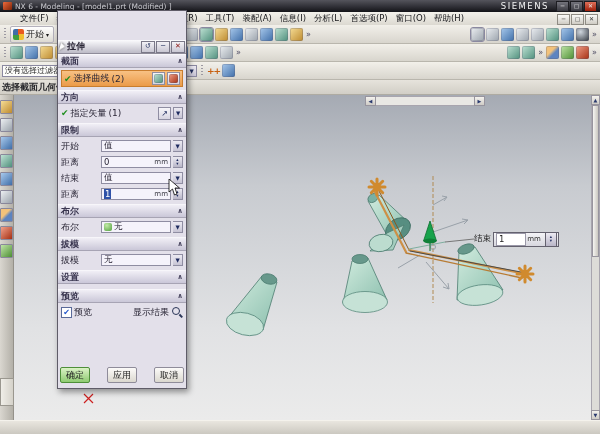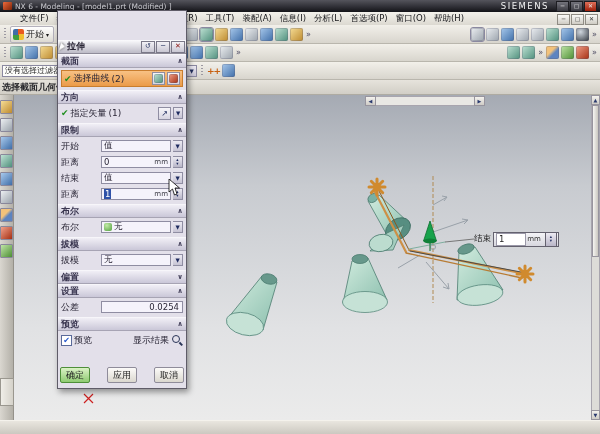--- a/index.html
+++ b/index.html
@@ -423,34 +423,26 @@
       <span class="chev">∧</span>
     </div>
     <div class="grp">
       <div class="drow">
         <span class="lbl">拔模</span>
         <span class="fld">无</span>
         <span class="abtn">▼</span>
       </div>
     </div>
 
-    <div class="hdr">
-      <span>偏置</span>
-      <span class="chev">∨</span>
-    </div>
 
     <div class="hdr">
       <span>设置</span>
       <span class="chev">∧</span>
     </div>
     <div class="grp">
-      <div class="drow">
-        <span class="lbl">公差</span>
-        <span class="fld" style="justify-content:flex-end;padding-right:3px">0.0254</span>
-      </div>
     </div>
 
     <div class="hdr">
       <span>预览</span>
       <span class="chev">∧</span>
     </div>
     <div class="grp">
       <div class="drow">
         <span class="cb">✔</span>
         <span>预览</span>

